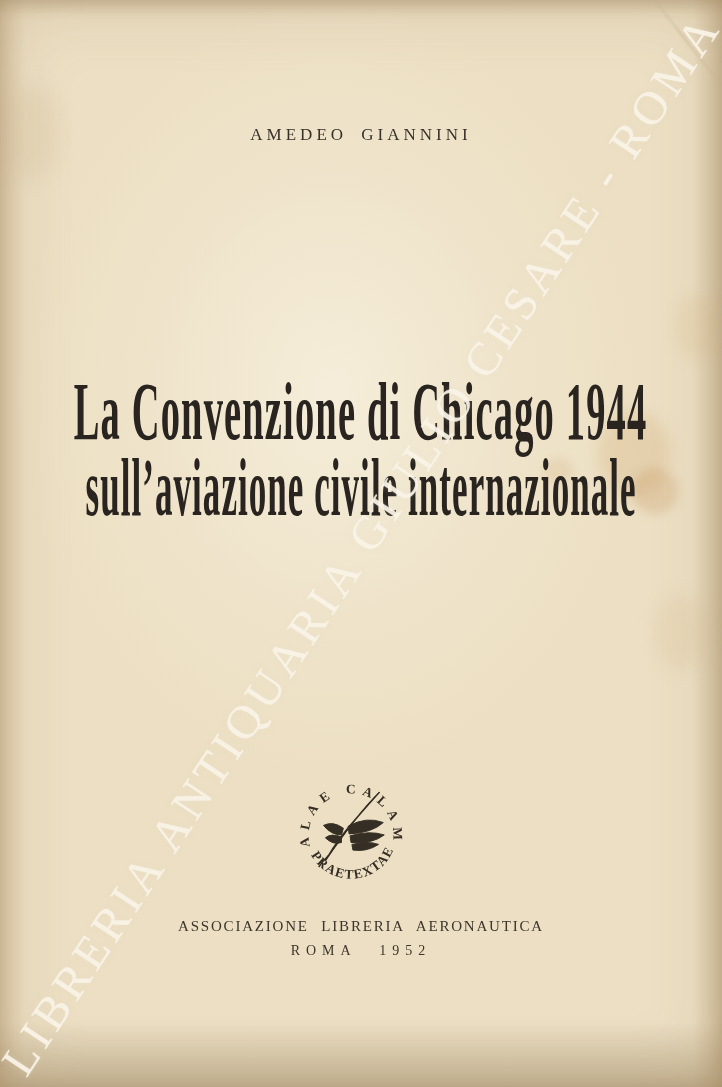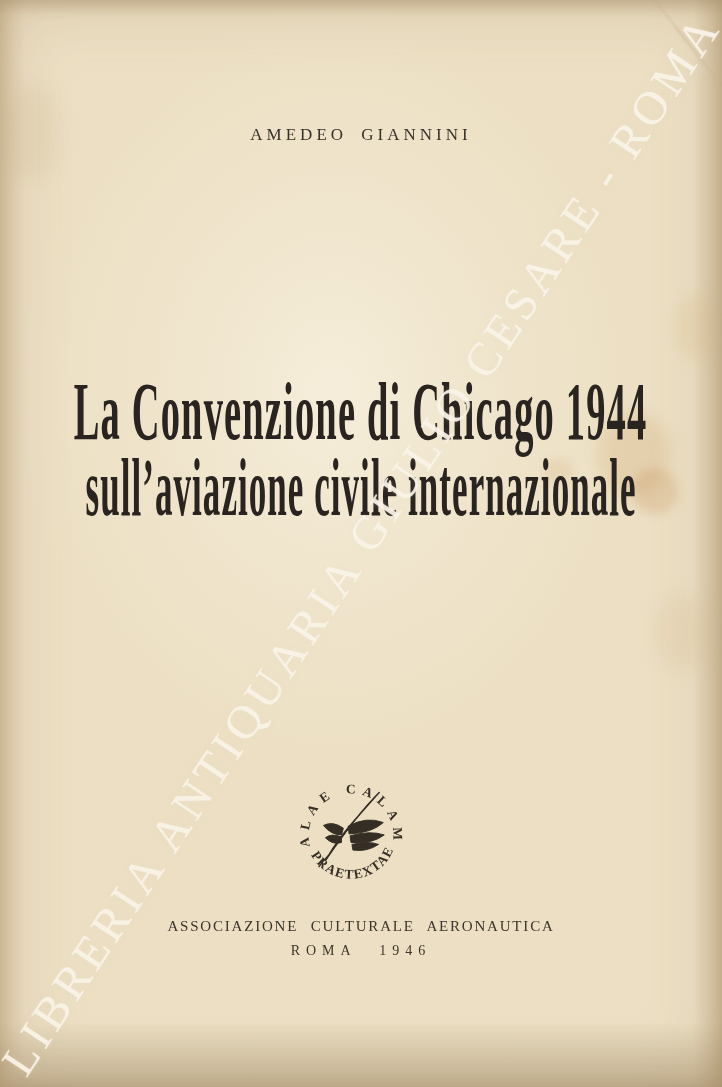--- a/index.html
+++ b/index.html
@@ -137,18 +137,18 @@
         <path d="M50,64 Q39,60 33,65 Q41,73 50,70 Z" stroke-width="1"></path>
 
         <path d="M90,17 C74,33 52,61 33,89 C43,72 55,56 67,43 C75,34 83,25 90,17 Z" stroke-width="1.5"></path>
         <path d="M33,89 C52,61 74,33 90,17" fill="none" stroke-width="1"></path>
 
         <path d="M36,84 Q30,90 26,96" fill="none" stroke-width="1.5"></path>
       </g>
     </svg>
   </div>
 
-  <div class="publisher">ASSOCIAZIONE CULTURALE AERONAUTICA</div>
-  <div class="city-year">ROMA 1946</div>
+  <div class="publisher">ASSOCIAZIONE LIBRERIA AERONAUTICA</div>
+  <div class="city-year">ROMA 1952</div>
 
   <div class="watermark">LIBRERIA ANTIQUARIA GIULIO CESARE - ROMA</div>
 
 </div>
 
 </body></html>

